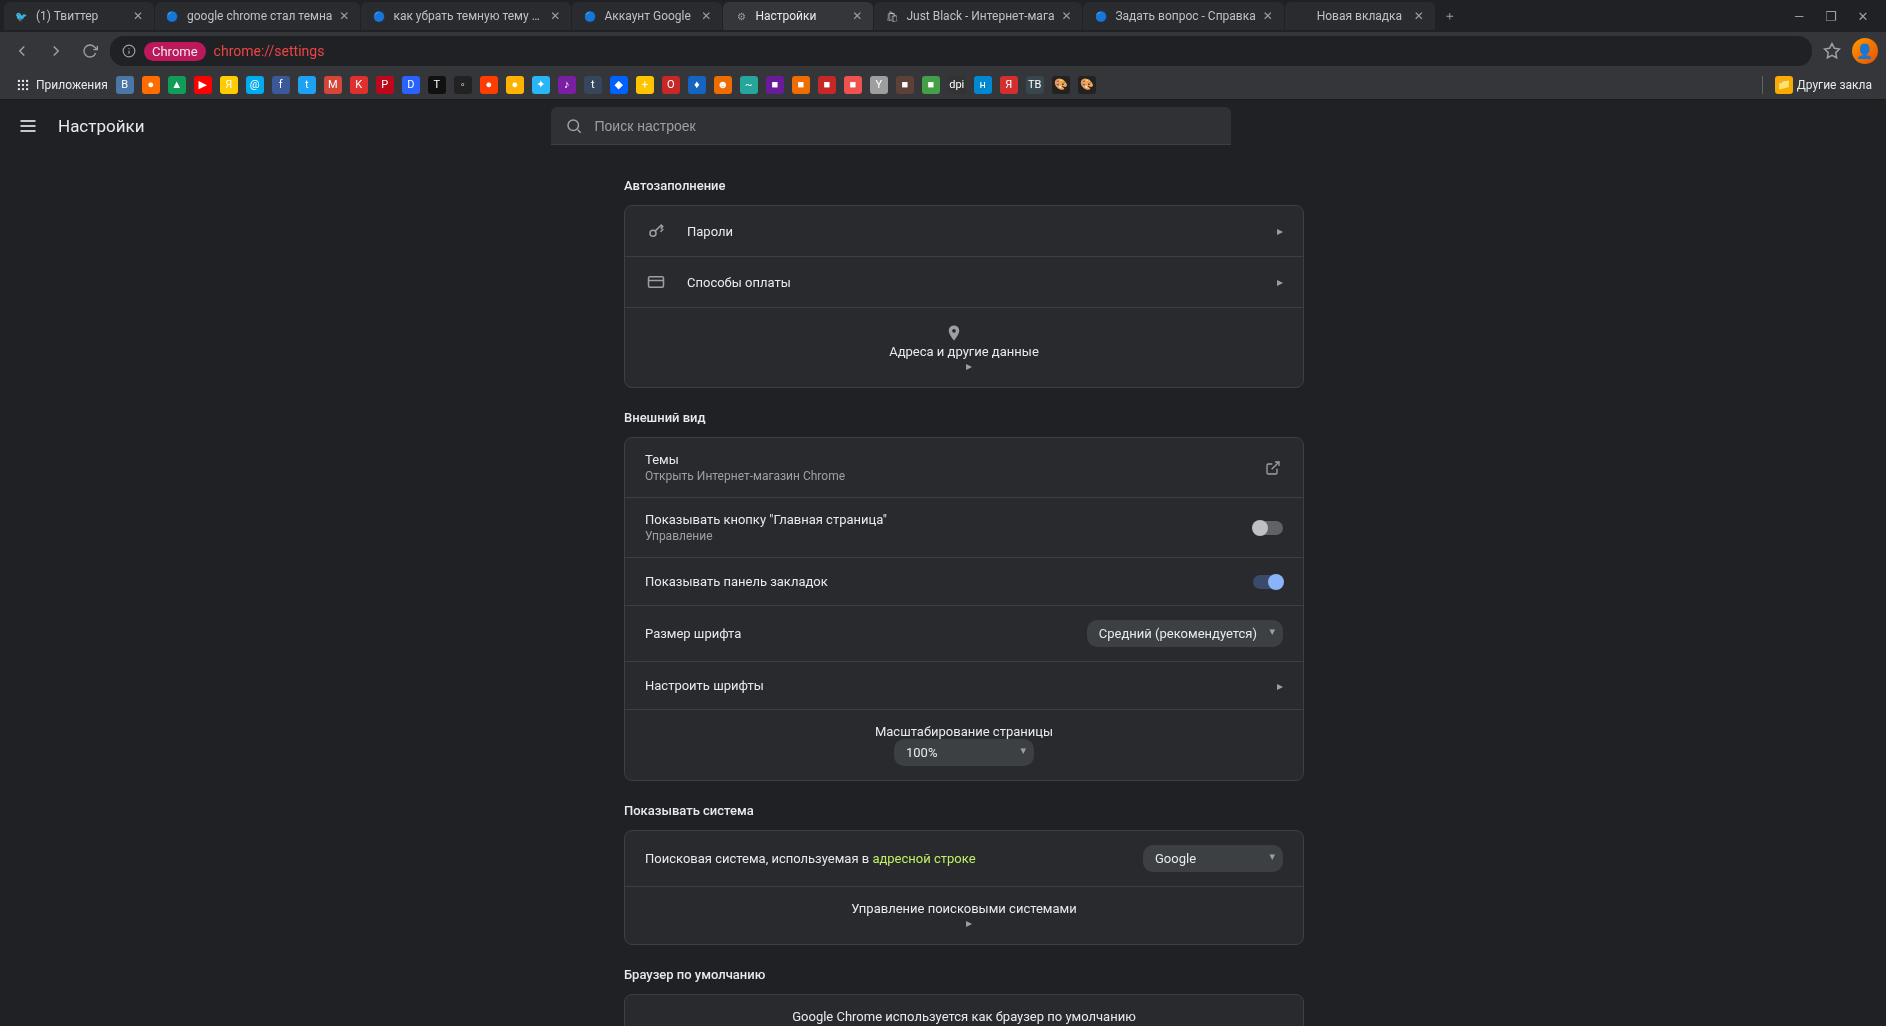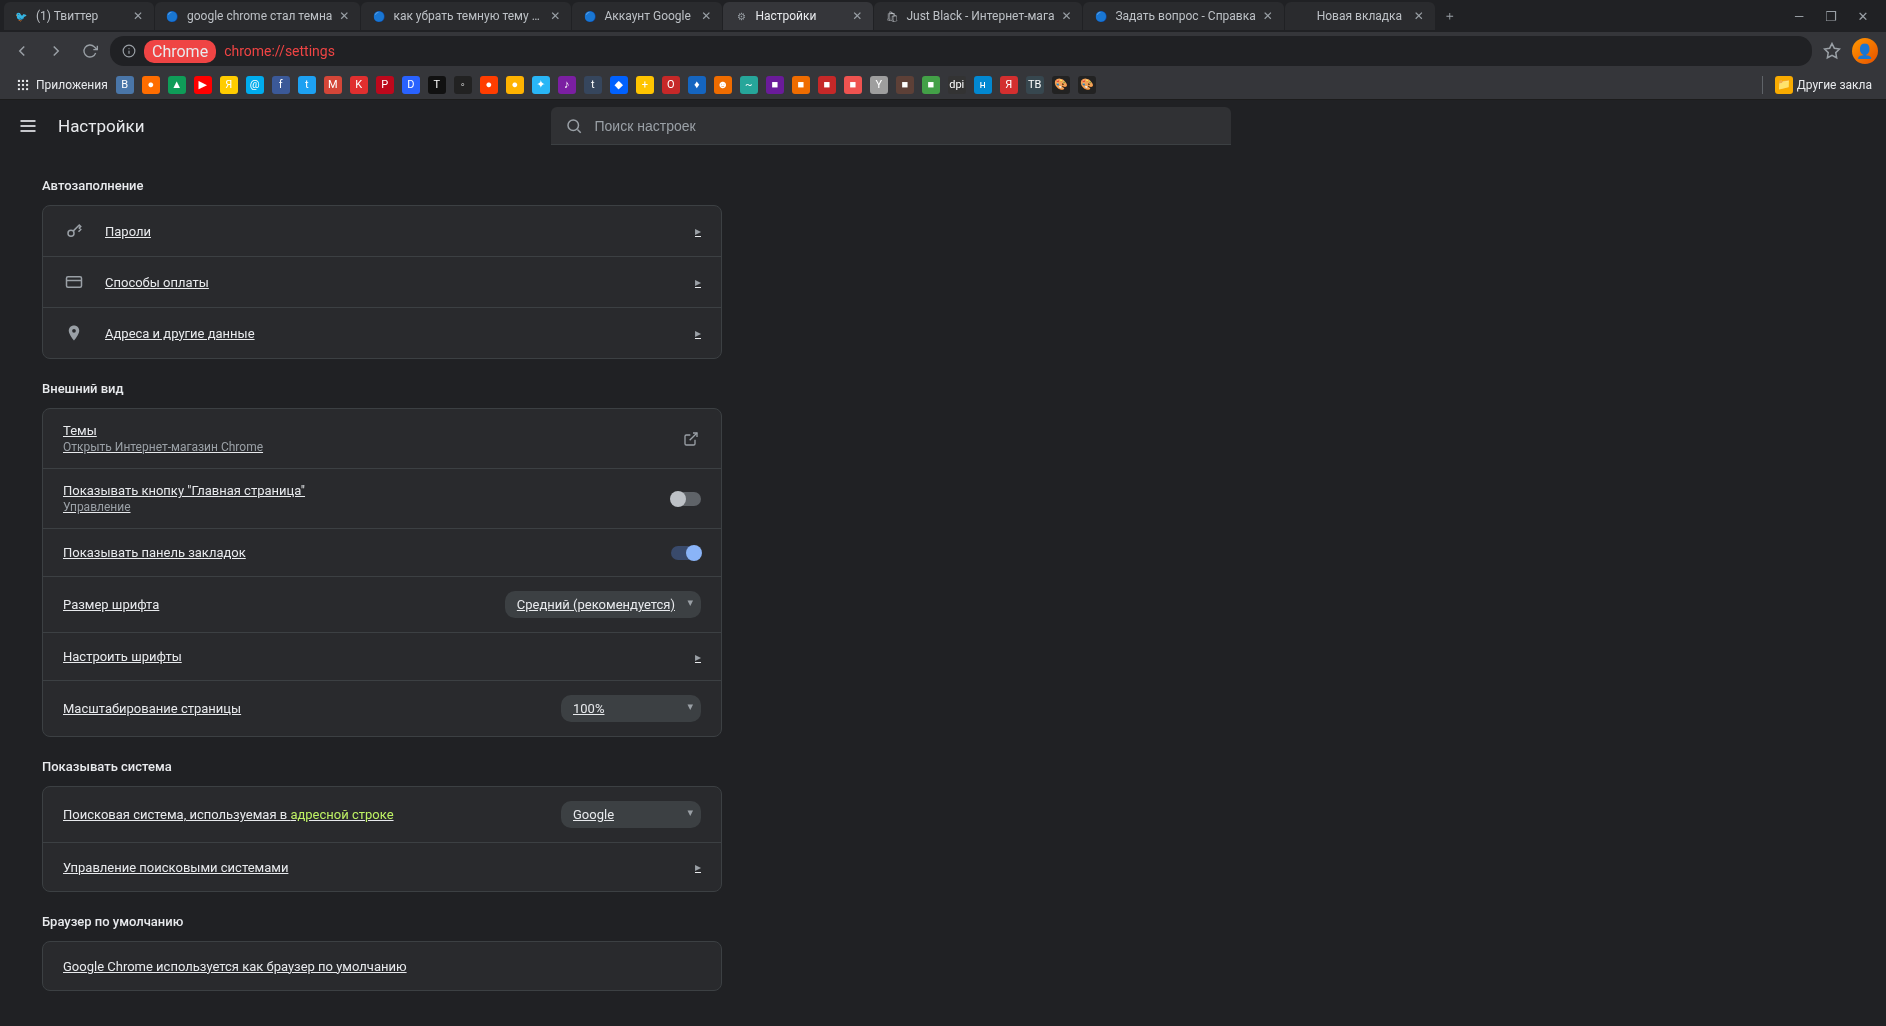--- a/index.html
+++ b/index.html
@@ -64,21 +64,21 @@
     height: 30px;
     background: #202124;
     border-radius: 14px;
     display: flex;
     align-items: center;
     padding: 0 12px;
     color: #9aa0a6;
     font-size: 14px;
   }
   .omnibox .chip {
-    background:#ef4444; color:#e8eaed; font-size:16px; padding:2px 8px;
+    background:#be185d; color:#e8eaed; font-size:13px; padding:2px 8px;
     border-radius:10px; margin-right:8px; display:flex; align-items:center; gap:4px;
   }
   .omnibox .url-text { color:#ef4444; }
   .star-icon { width:28px; height:28px; display:flex; align-items:center; justify-content:center; color:#9aa0a6; cursor:pointer; }
   .profile-avatar { width:26px; height:26px; border-radius:50%; background: linear-gradient(135deg,#ff9800,#e65100); display:flex; align-items:center; justify-content:center; font-size:14px; cursor:pointer; }
 
   
   .bookmarks-bar {
     background: #35363a;
     height: 30px;
@@ -120,35 +120,35 @@
     background:transparent; border:none; outline:none; color:#e8eaed;
     font-size:14px; margin-left:12px; flex:1;
   }
   .search-box input::placeholder { color:#9aa0a6; }
 
   
   .content-wrap {
     height: calc(1026px - 32px - 38px - 30px - 52px);
     overflow-y: auto;
     background:#202124;
-    display:flex; margin-left:42px;
+    display:flex; justify-content:center;margin-left:42px;
   }
   .content-col { width:680px; padding-top: 4px; padding-bottom: 40px; }
 
   .section-title {
     font-size:13px; color:#e8eaed; margin: 22px 0 12px 0; font-weight:500;
   }
   .card {
     background:#292a2d; border-radius:8px; border:1px solid #3c4043;
   }
   .row {
     display:flex; align-items:center; padding: 14px 20px 14px 20px;
-    border-bottom:1px solid #3c4043; min-height:48px;text-decoration:underline;
-  }
-  .row:last-child { border-bottom:none; }
+    border-bottom:1px solid #3c4043; min-height:48px;
+  }
+  .row:last-child { border-bottom:none;flex-direction:column; }
   .row .row-icon { width:22px; height:22px; color:#9aa0a6; display:flex; align-items:center; justify-content:center; margin-right:20px; flex-shrink:0; }
   .row .row-text { flex:1; font-size:13px; color:#e8eaed; }
   .row .row-sub { font-size:12px; color:#9aa0a6; margin-top:2px; }
   .row .chev { color:#9aa0a6; font-size:12px; width:16px; text-align:right; }
   .row .launch-icon { color:#9aa0a6; width:20px; height:20px; display:flex; align-items:center; justify-content:center; }
 
   .toggle {
     width:30px; height:14px; background:#5f6368; border-radius:7px; position:relative; cursor:pointer;
   }
   .toggle::after {

